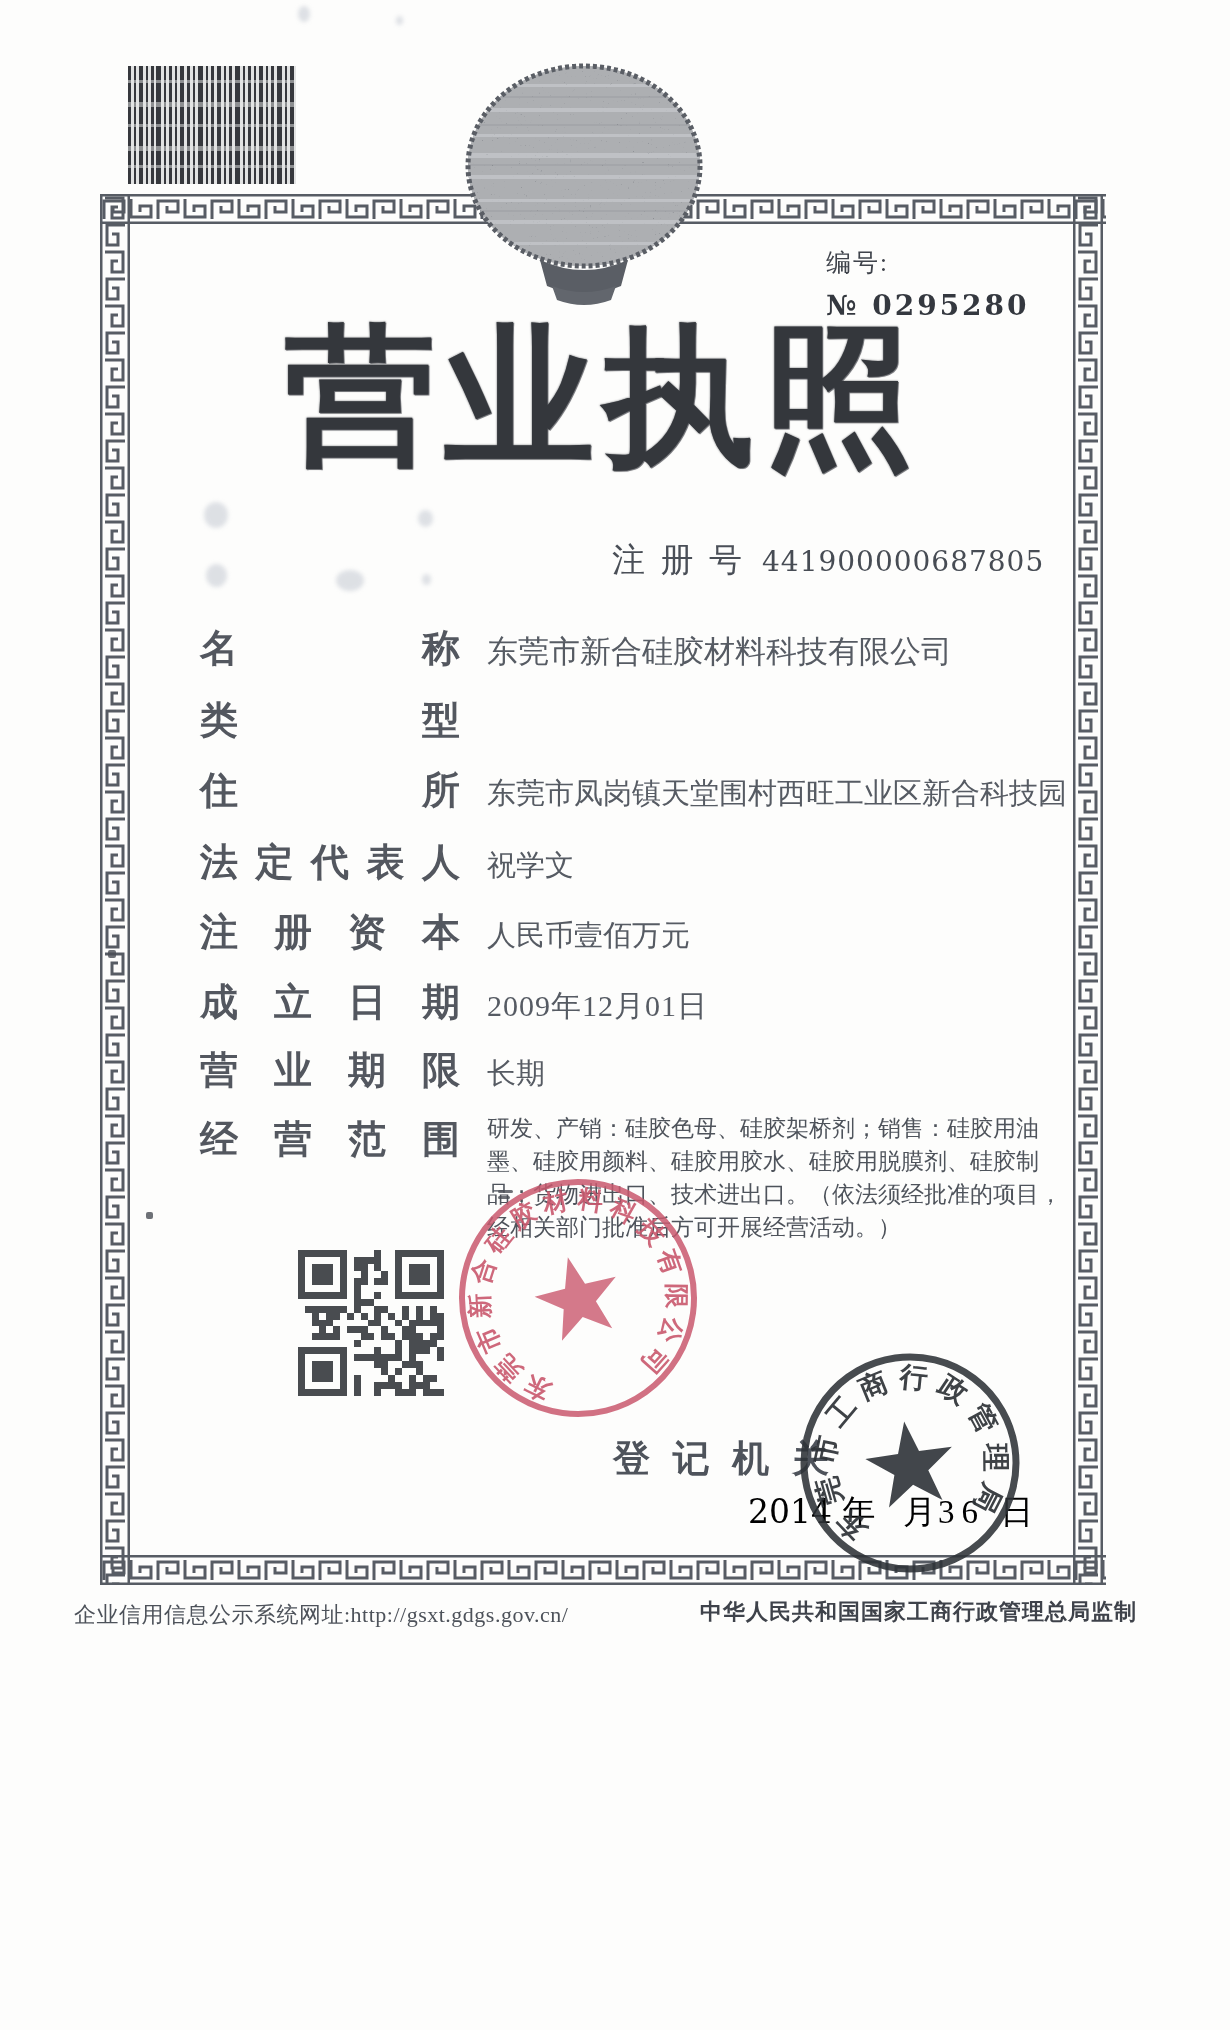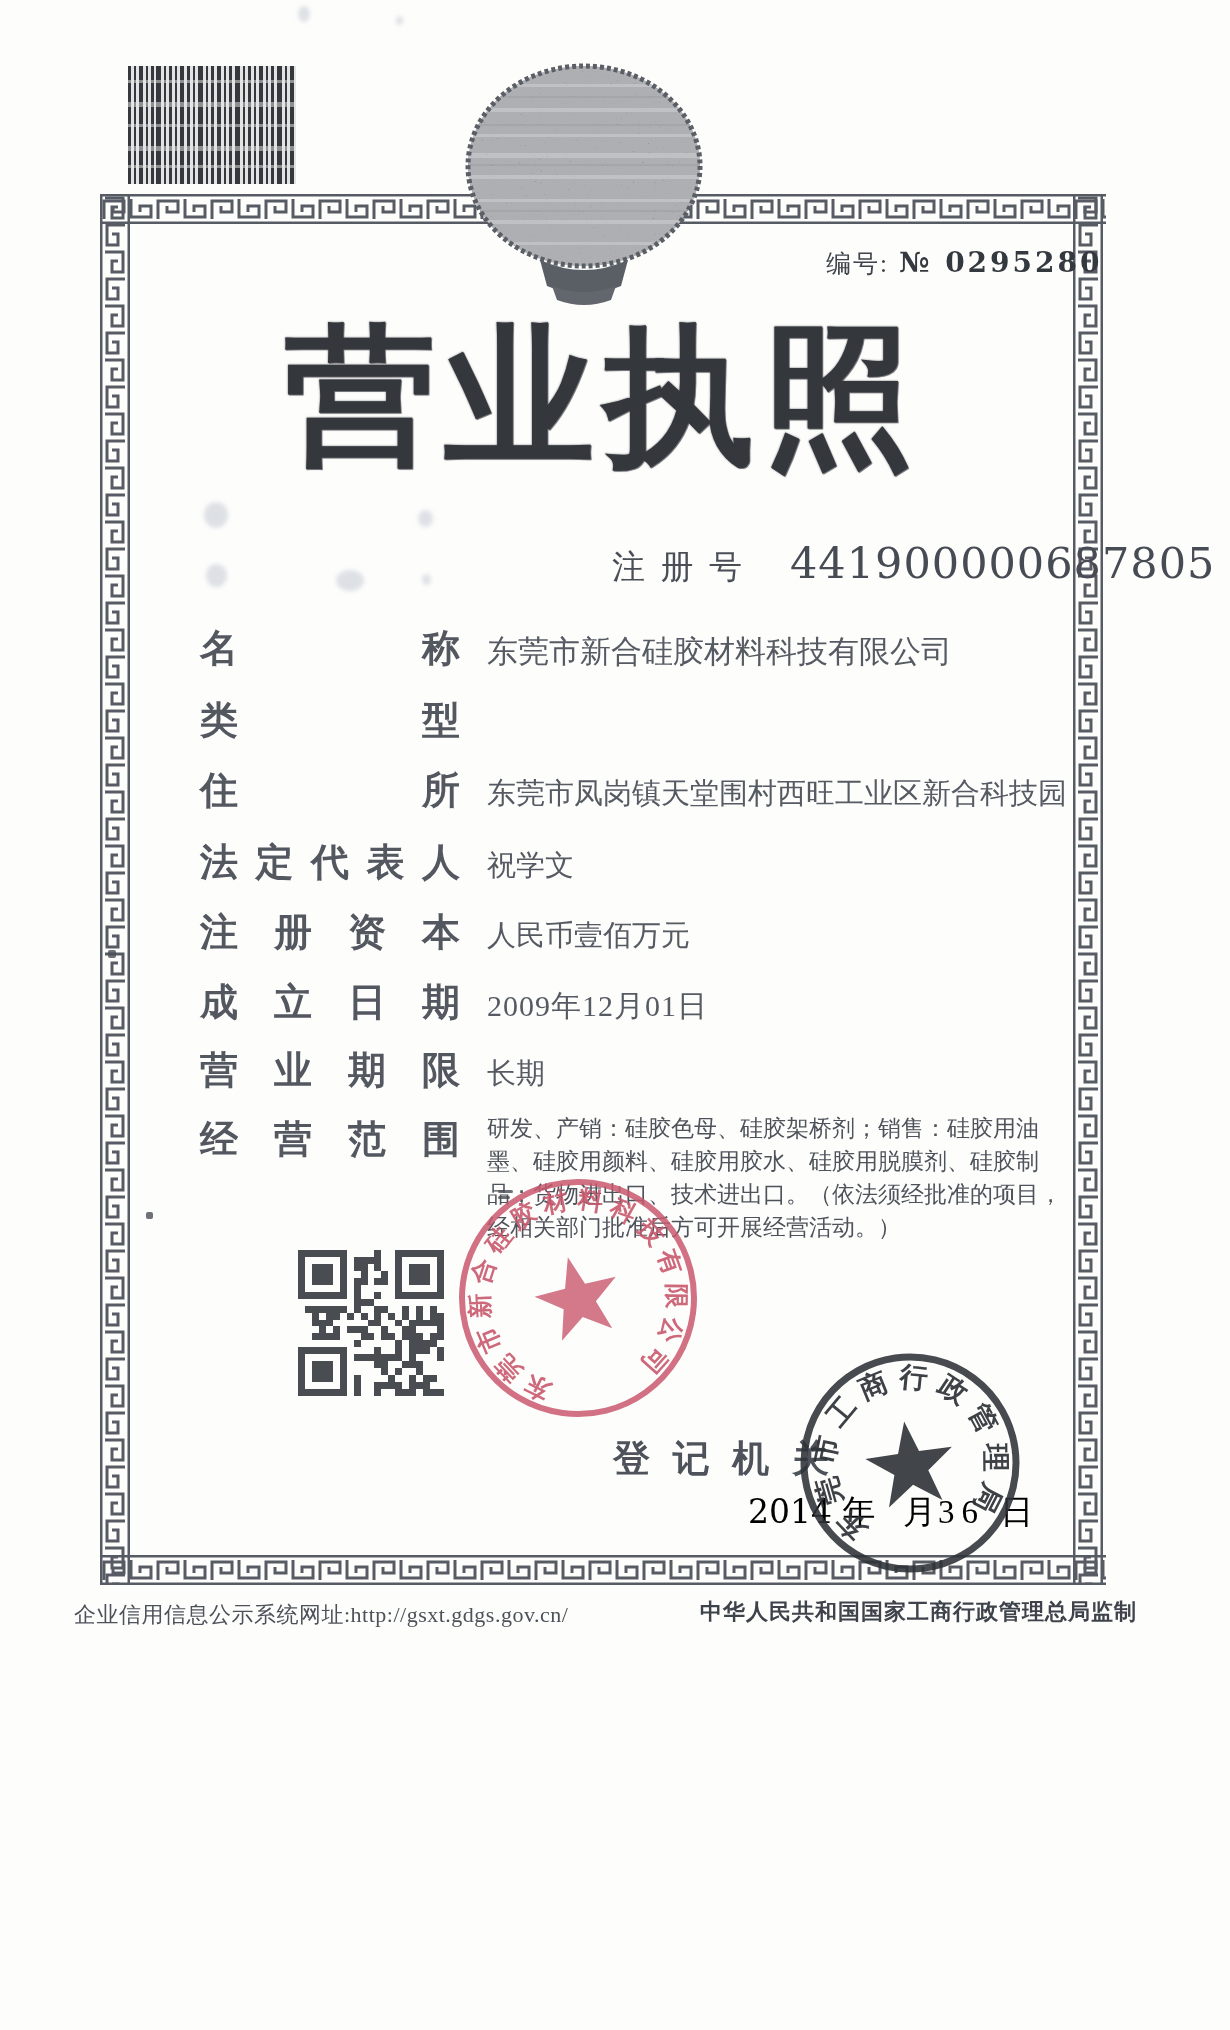--- a/index.html
+++ b/index.html
@@ -5,28 +5,28 @@
   html,body{margin:0;padding:0;background:#ffffff;}
   .page{position:relative;width:1230px;height:2030px;background:#fdfdfc;overflow:hidden;
         font-family:"Liberation Serif","DejaVu Serif",serif;color:#3c4046;}
   .abs{position:absolute;}
 
   
   .title{left:285px;top:322px;width:628px;font-size:150px;font-weight:bold;color:#34373c;
          text-shadow:0 0 2px rgba(44,46,52,.85),1px 1px 0 rgba(60,62,68,.6);line-height:1;}
 
   
-  .serial{left:826px;top:246px;display:flex;align-items:baseline;gap:10px;}
+  .serial{left:826px;top:246px;display:flex;align-items:baseline;gap:10px;flex-direction:column;}
   .serial .lbl{font-size:25px;color:#3f434b;letter-spacing:2px;}
   .serial .num{font-size:28px;font-weight:700;color:#34383f;letter-spacing:3px;font-family:"DejaVu Serif",serif;}
 
   
   .regline{left:612px;top:538px;display:flex;align-items:baseline;}
   .regline .lbl{width:130px;font-size:33px;color:#4a4f57;}
-  .regline .num{margin-left:48px;font-size:43px;letter-spacing:1px;color:#474c54;font-family:"DejaVu Serif",serif;}
+  .regline .num{margin-left:20px;font-size:28px;letter-spacing:1px;color:#474c54;font-family:"DejaVu Serif",serif;}
 
   
   .row{left:200px;width:880px;display:flex;align-items:flex-start;}
   .flabel{width:260px;flex:0 0 260px;font-size:38px;font-weight:600;color:#53575f;line-height:1.1;}
   .fvalue{margin-left:27px;padding-top:7px;font-size:29px;color:#565b63;line-height:33px;}
   .v-name{font-size:31px;}
   .v-type{font-size:30px;}
   .v-date{font-size:30px;letter-spacing:1px;}
   .v-scope{font-size:23px;line-height:33px;width:590px;padding-top:2px;color:#4e535b;}
   .row-scope .flabel{margin-top:9px;}

